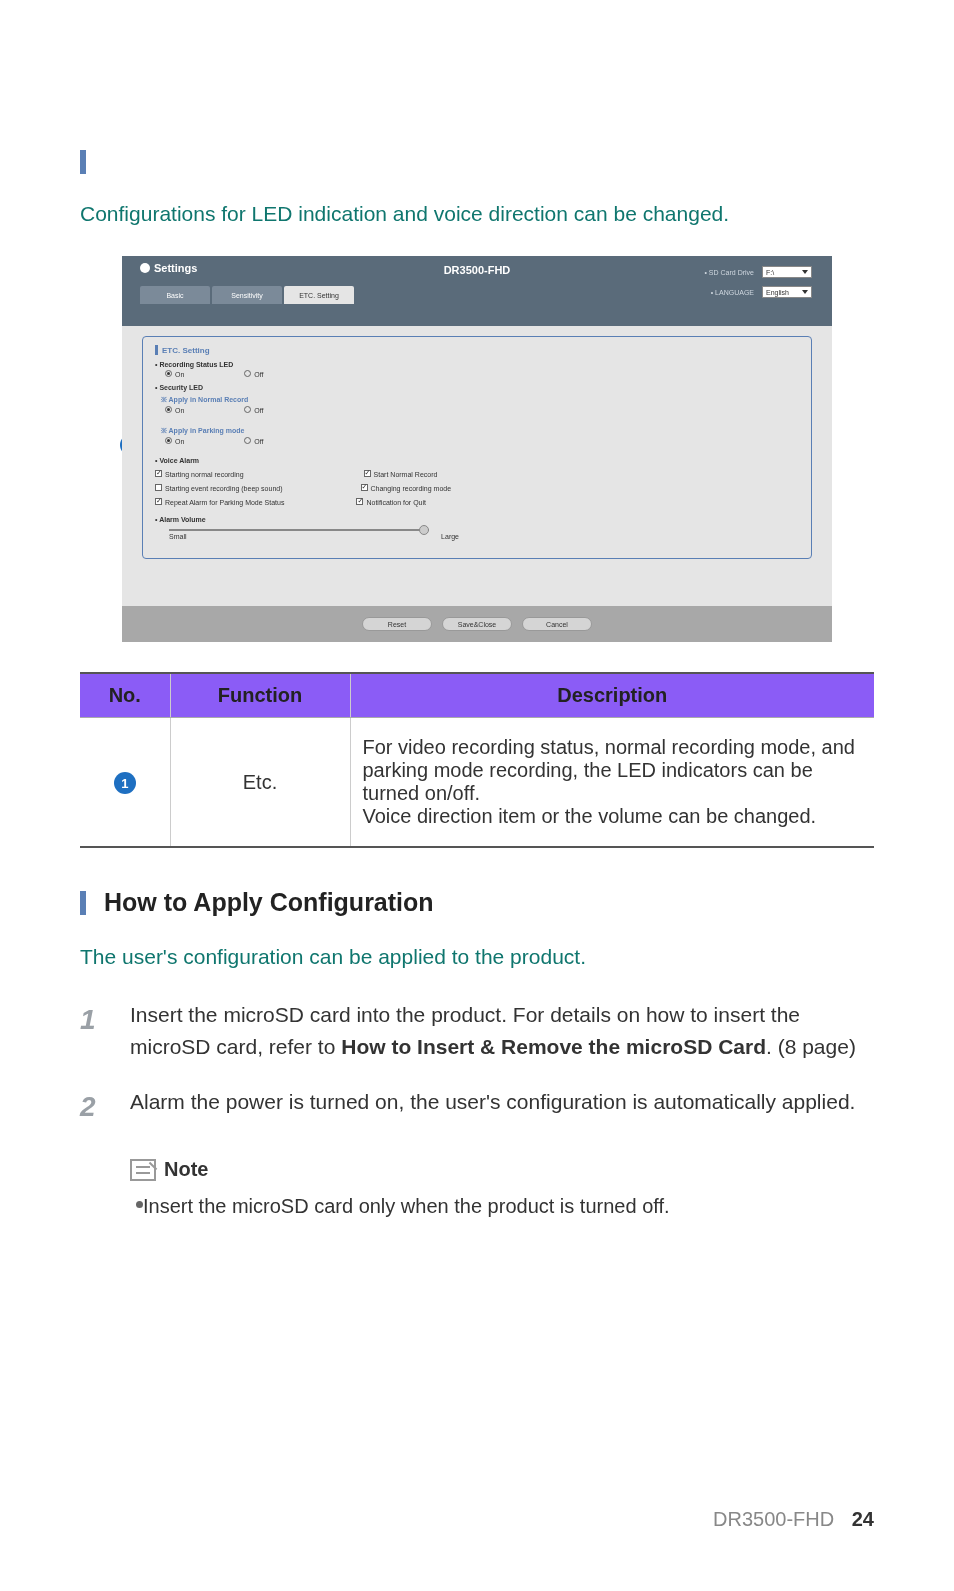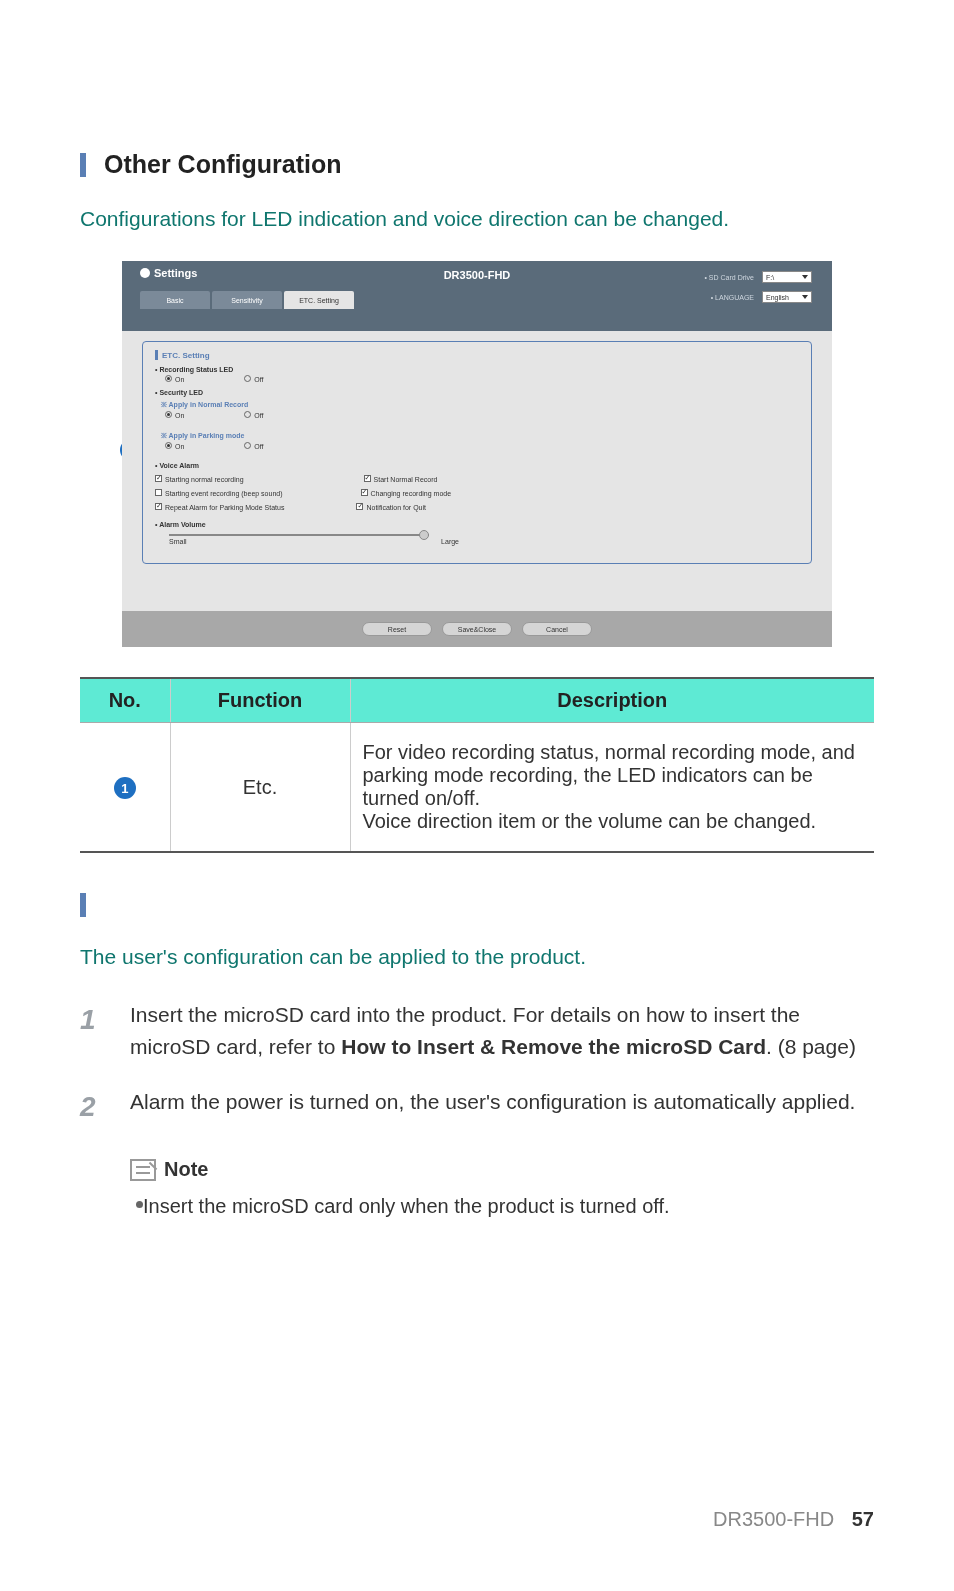--- a/index.html
+++ b/index.html
@@ -122,21 +122,21 @@
   .callout-dot { width:8px; height:8px; border-radius:50%; background:#1e6fc1; }
 
   
   table.desc {
     width:100%;
     border-collapse: collapse;
     margin: 20px 0 40px 0;
     font-size: 20px;
   }
   table.desc th {
-    background:#5eead4;
+    background:#8b5cf6;
     font-weight:700;
     color:#222;
     padding:10px;
     border-top: 2px solid #555;
     border-bottom:1px solid #aaa;
   }
   table.desc th + th, table.desc td + td { border-left: 1px solid #ccc; }
   table.desc td {
     padding: 18px 12px;
     vertical-align: middle;
@@ -184,21 +184,20 @@
     font-size: 20px;
     color:#888;
   }
   .footer .pn { color:#333; font-weight:700; margin-left:12px; }
 </style>
 </head>
 <body>
 
 <div class="section-title">
   <div class="bar"></div>
-  <h2>Other Configuration</h2>
 </div>
 <p class="intro">Configurations for LED indication and voice direction can be changed.</p>
 
 <div class="callout-wrap">
   <div class="callout">
     <div class="callout-bubble">1</div>
     <div class="callout-line"></div>
     <div class="callout-dot"></div>
   </div>
 
@@ -307,20 +306,21 @@
       <td>
         <div>For video recording status, normal recording mode, and parking mode recording, the LED indicators can be turned on/off.</div>
         <div>Voice direction item or the volume can be changed.</div>
       </td>
     </tr>
   </tbody>
 </table>
 
 <div class="section-title">
   <div class="bar"></div>
+  <h2>How to Apply Configuration</h2>
 </div>
 <p class="intro">The user's configuration can be applied to the product.</p>
 
 <div class="steps">
   <div class="step">
     <div class="step-num">1</div>
     <div class="step-body">
       <span>Insert the microSD card into the product. For details on how to insert the microSD card, refer to </span><b>How to Insert &amp; Remove the microSD Card</b><span>. (8 page)</span>
     </div>
   </div>
@@ -338,14 +338,14 @@
     <span>Note</span>
   </div>
   <div class="note-body">
     <span class="bullet"></span>
     <span>Insert the microSD card only when the product is turned off.</span>
   </div>
 </div>
 
 <div class="footer">
   <span>DR3500-FHD</span>
-  <span class="pn">57</span>
+  <span class="pn">24</span>
 </div>
 
 </body></html>

